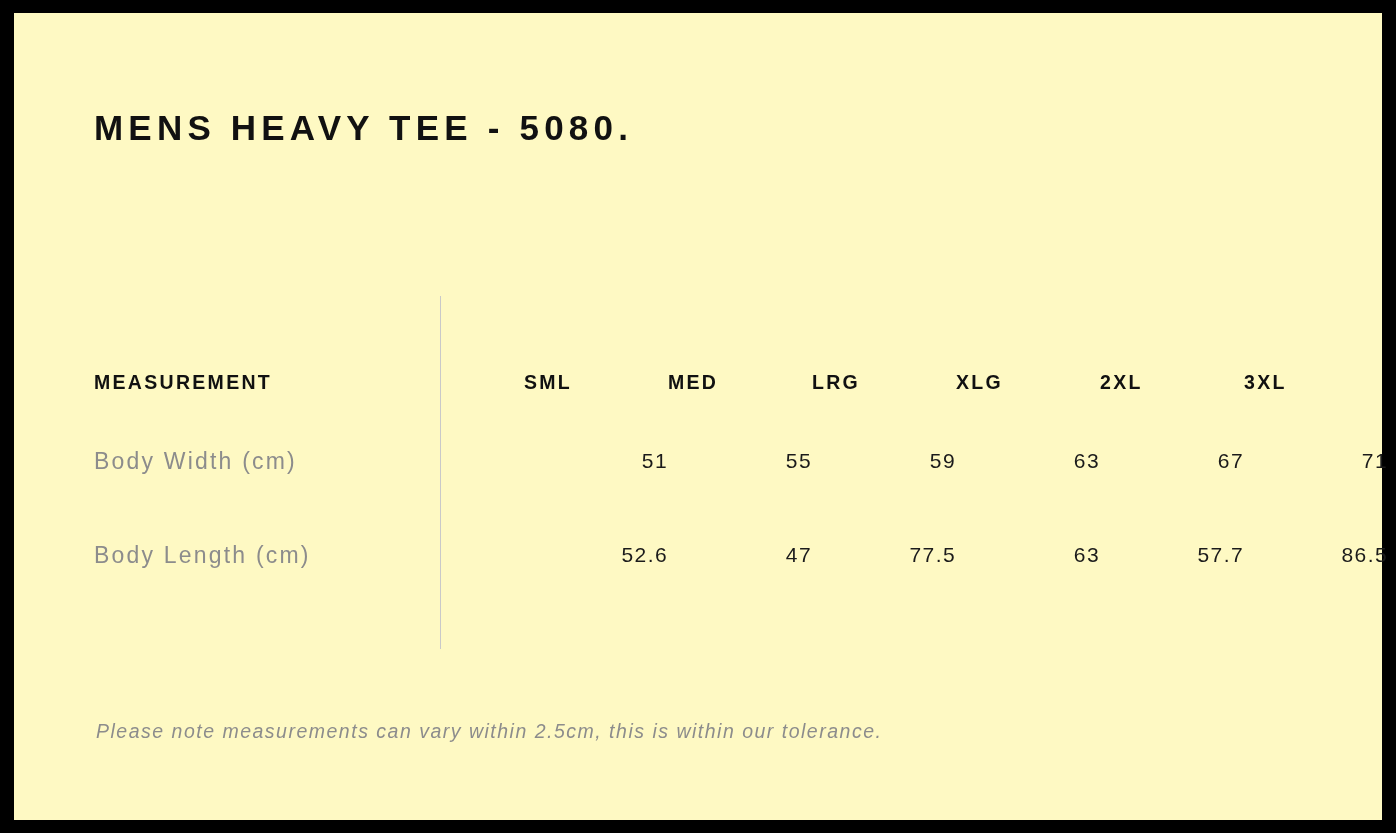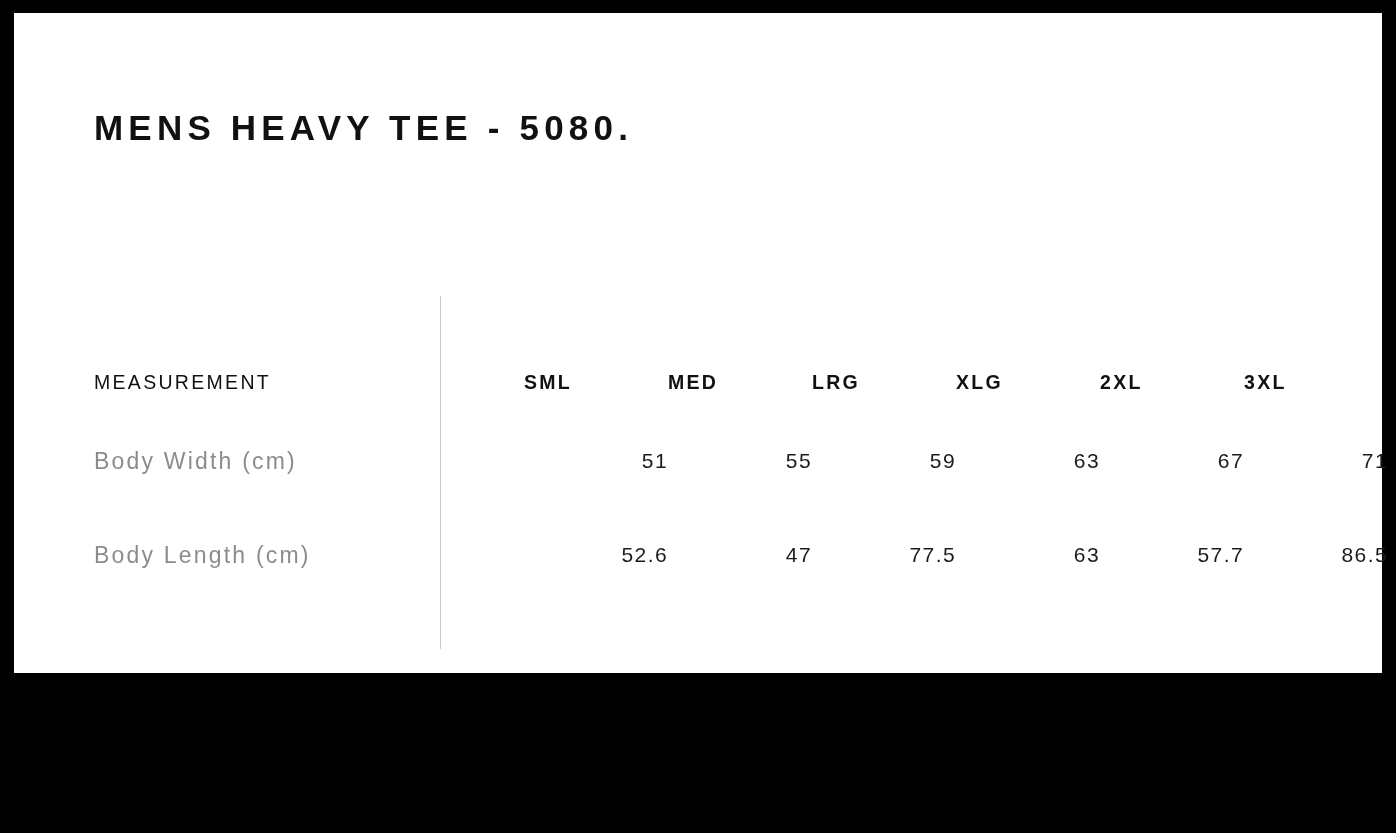--- a/index.html
+++ b/index.html
@@ -11,22 +11,22 @@
     width: 1396px;
     height: 833px;
     font-family: "Liberation Sans", sans-serif;
     overflow: hidden;
   }
   .page {
     position: absolute;
     left: 14px;
     top: 13px;
     width: 1368px;
-    height: 660px;
-    background: #ffffff;
+    height: 807px;
+    background: #fef9c3;
     box-sizing: border-box;
   }
   .content {
     position: absolute;
     left: 80px;
     top: 0;
     right: 80px;
     bottom: 0;
   }
   .title {
@@ -67,21 +67,21 @@
   table.size-table th,
   table.size-table td {
     padding: 0;
     border: 0;
   }
   .col-measure { width: 430px; }
   .col-size { width: 144px; }
   th.head-measure {
     text-align: left;
     font-size: 19.5px;
-    font-weight: normal;
+    font-weight: bold;
     letter-spacing: 2.3px;
     color: #111111;
     height: 64px;
     vertical-align: middle;
     white-space: nowrap;
   }
   th.head-size {
     text-align: left;
     font-size: 19.5px;
     font-weight: bold;
@@ -166,15 +166,16 @@
           <td class="cell-value">52.6</td>
           <td class="cell-value">47</td>
           <td class="cell-value">77.5</td>
           <td class="cell-value">63</td>
           <td class="cell-value">57.7</td>
           <td class="cell-value">86.5</td>
         </tr>
       </tbody>
     </table>
 
+    <div class="footnote">Please note measurements can vary within 2.5cm, this is within our tolerance.</div>
 
   </div>
 </div>
 
 </body></html>

